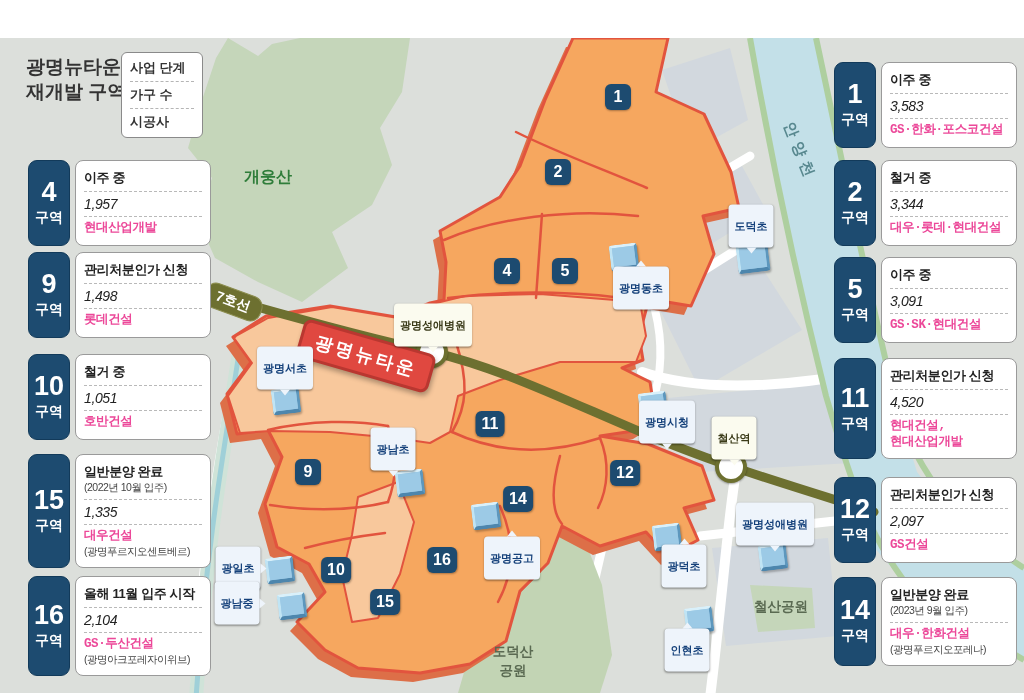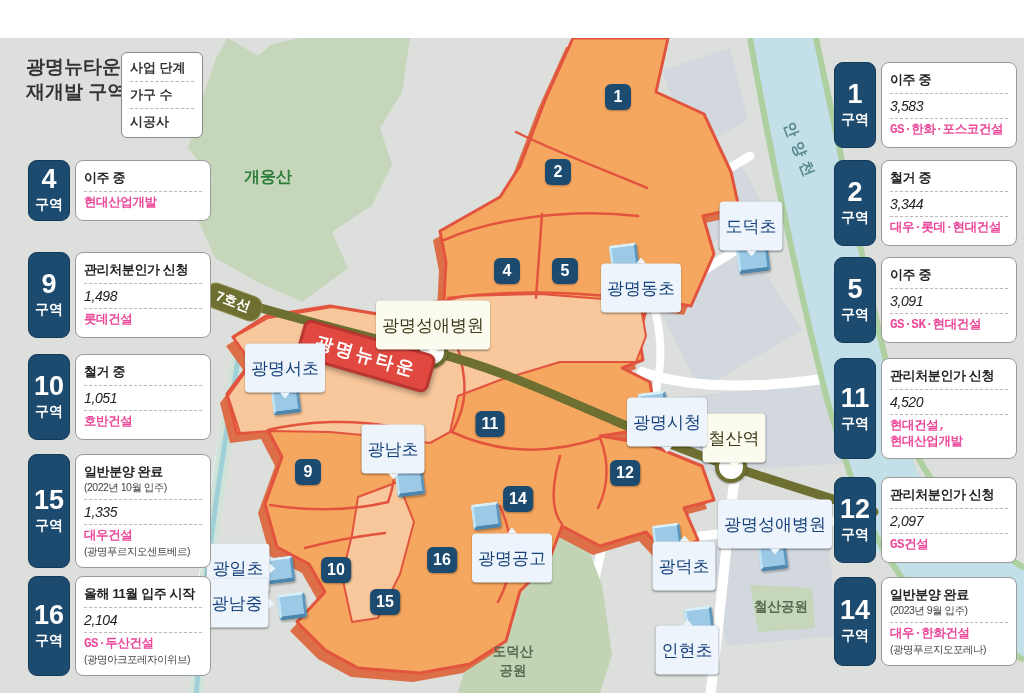--- a/index.html
+++ b/index.html
@@ -27,21 +27,21 @@
   .status{font-size:13px;font-weight:bold;color:#222;}
   .hh{font-size:14px;color:#222;font-style:italic;}
   .builder{font-size:12.5px;font-weight:bold;color:#ec4899;line-height:1.25;font-family:Liberation Mono, monospace;}
   .note{font-size:10.5px;font-weight:normal;color:#444;letter-spacing:-0.5px;}
 
   
   .znum{position:absolute;transform:translate(-50%,-50%);background:#1d4b70;color:#fff;
         font-weight:bold;font-size:16px;line-height:1;padding:5px 6px;min-width:14px;text-align:center;
         border-radius:6px;box-shadow:0 1px 2px rgba(0,0,0,.3);}
   .plabel{position:absolute;transform:translate(-50%,-50%);background:#eef4fb;color:#14407a;
-          font-weight:normal;font-size:17px;line-height:1;padding:16px 6px;border-radius:4px;
+          font-weight:bold;font-size:11px;line-height:1;padding:16px 6px;border-radius:4px;
           box-shadow:0 1px 2px rgba(0,0,0,.35);white-space:nowrap;}
   .plabel.stn{color:#3a3a18;background:#fbfbef;}
   .tail-down::after{content:"";position:absolute;left:50%;top:100%;margin-left:-5px;
         border:5px solid transparent;border-bottom:0;border-top:6px solid #eef4fb;}
   .stn.tail-down::after{border-top-color:#fbfbef;}
   .tail-up::before{content:"";position:absolute;left:50%;top:-6px;margin-left:-5px;
         border:5px solid transparent;border-top:0;border-bottom:6px solid #eef4fb;}
   .tail-right::after{content:"";position:absolute;left:100%;top:50%;margin-top:-5px;
         border:5px solid transparent;border-right:0;border-left:6px solid #eef4fb;}
 
@@ -200,20 +200,21 @@
     <div class="lrow">시공사</div>
   </div>
 
   <div class="ibox" style="left:28px;top:160px;">
     <div class="tile">
       <div class="tile-num">4</div>
       <div class="tile-unit">구역</div>
     </div>
     <div class="card">
       <div class="row status">이주 중</div>
+      <div class="row hh">1,957</div>
       <div class="row builder">현대산업개발</div>
     </div>
   </div>
 
   <div class="ibox" style="left:28px;top:252px;">
     <div class="tile">
       <div class="tile-num">9</div>
       <div class="tile-unit">구역</div>
     </div>
     <div class="card">

